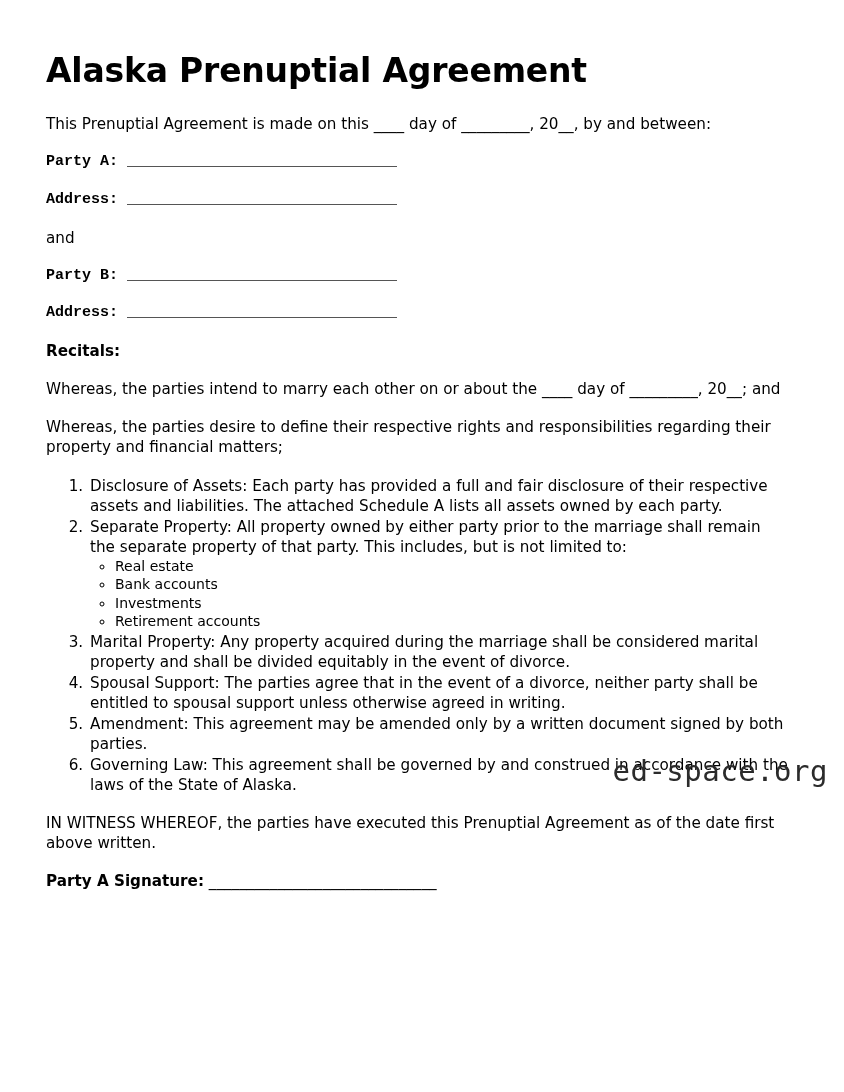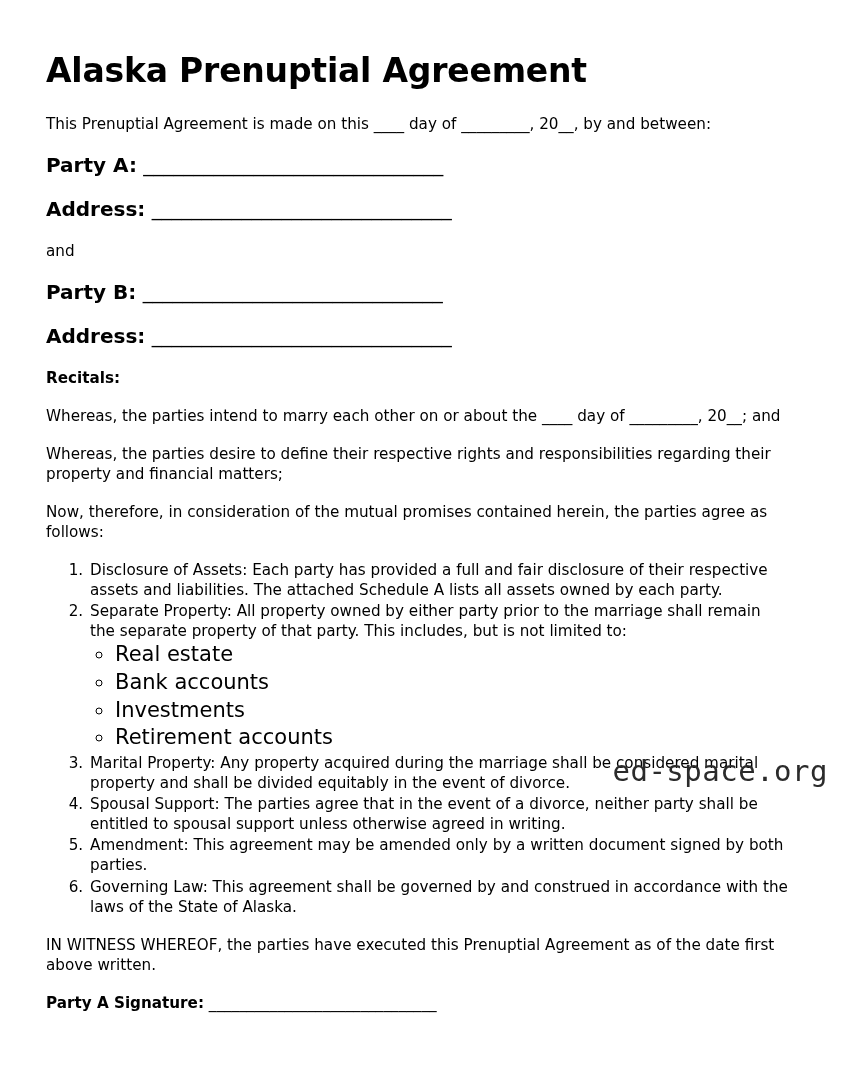--- a/index.html
+++ b/index.html
@@ -28,23 +28,24 @@
     letter-spacing: -0.2px;
     line-height: 1.15;
     margin: 0 0 24px 0;
   }
   p.para {
     font-size: 15.2px;
     line-height: 1.32;
     margin: 0 0 18px 0;
   }
   .fieldline {
-    font-size: 20px;
+    font-size: 15px;
     line-height: 1.32;
     margin: 0 0 18px 0;
+    font-family: Liberation Mono, monospace;
   }
   .fieldline .lbl {
     font-weight: bold;
   }
   .blank {
     letter-spacing: 0px;
   }
   .sec-head {
     font-size: 15.2px;
     font-weight: bold;
@@ -61,21 +62,21 @@
     margin: 0 0 1px 0;
     padding-left: 2px;
   }
   ol.terms > li .term {
     font-weight: normal;
   }
   ul.sublist {
     list-style-type: circle;
     margin: 0;
     padding-left: 25px;
-    font-size: 21px;
+    font-size: 14px;
     line-height: 1.32;
   }
   ul.sublist > li {
     margin: 0;
   }
   .closing {
     margin-top: 2px;
   }
   .sig-line {
     font-size: 15.2px;
@@ -127,21 +128,20 @@
     <span class="blank">______________________________</span>
   </div>
 
 
   <div class="sec-head">Recitals:</div>
 
   <p class="para">Whereas, the parties intend to marry each other on or about the ____ day of _________, 20__; and</p>
 
   <p class="para">Whereas, the parties desire to define their respective rights and responsibilities regarding their property and financial matters;</p>
 
-  <p class="para">Now, therefore, in consideration of the mutual promises contained herein, the parties agree as follows:</p>
 
   <ol class="terms">
     <li>
       <span class="term">Disclosure of Assets:</span><span> Each party has provided a full and fair disclosure of their respective assets and liabilities. The attached Schedule A lists all assets owned by each party.</span>
     </li>
     <li>
       <span class="term">Separate Property:</span><span> All property owned by either party prior to the marriage shall remain the separate property of that party. This includes, but is not limited to:</span>
       <ul class="sublist">
         <li>Real estate</li>
         <li>Bank accounts</li>

